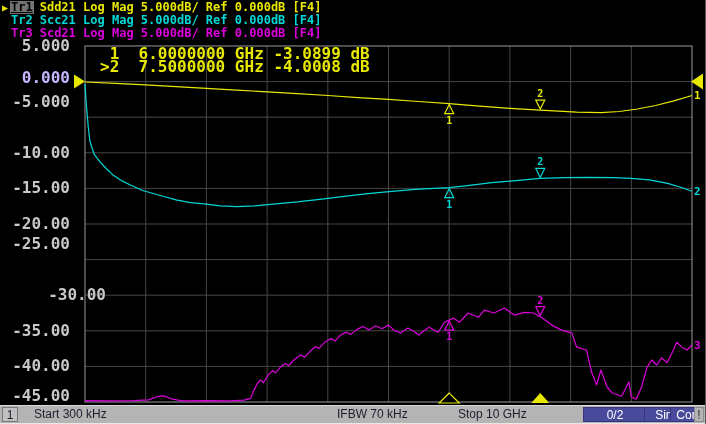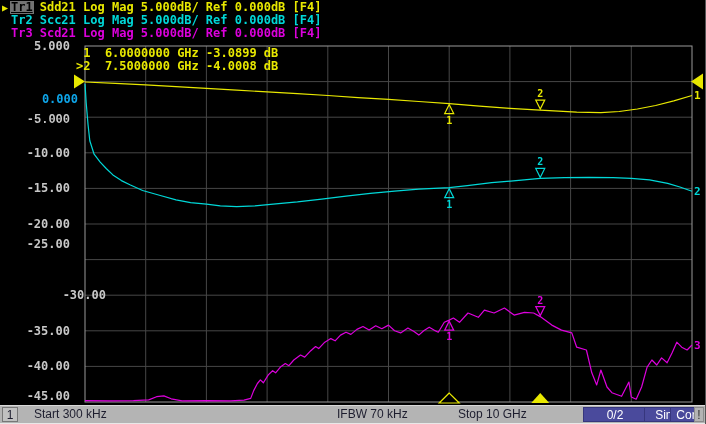--- a/index.html
+++ b/index.html
@@ -7,25 +7,25 @@
     position:relative;width:706px;height:424px;background:#000;
     font-family:"DejaVu Sans Mono","Liberation Mono",monospace;
     overflow:hidden;border-right:1px solid #555;box-sizing:border-box;
   }
   
   #hdr{position:absolute;left:2px;top:1px;z-index:3;}
   .hdr-row{height:13px;line-height:13px;font-size:12px;font-weight:bold;white-space:pre;display:flex;align-items:center;}
   .hdr-arrow{width:8px;font-size:10px;display:inline-block;}
   .tr-id{padding:0 1px;margin-right:6px;}
   
-  #mkr-readout{position:absolute;left:76px;top:47px;z-index:3;font-size:12px;font-weight:bold;line-height:13px;}
+  #mkr-readout{position:absolute;left:100px;top:47px;z-index:3;font-size:16px;font-weight:bold;line-height:13px;}
   #mkr-readout div{white-space:pre;}
   
   #yticks{position:absolute;left:0;top:0;z-index:3;}
-  .ytick{position:absolute;width:70px;text-align:right;font-size:12px;font-weight:bold;color:#c8c8c8;line-height:12px;}
+  .ytick{position:absolute;width:70px;text-align:right;font-size:16px;font-weight:bold;color:#c8c8c8;line-height:12px;}
   
   #chart{position:absolute;left:0;top:0;z-index:1;}
   
   #statusbar{
     position:absolute;left:0;top:405px;width:706px;height:19px;background:#b4b4b4;
     font-family:"Liberation Sans","DejaVu Sans",sans-serif;font-size:12px;color:#1d1d2e;z-index:4;
     border-top:1px solid #d9d9d9;border-bottom:1px solid #e8e8e8;box-sizing:border-box;
   }
   #statusbar span{position:absolute;top:1px;height:15px;line-height:15px;}
   .ch-cell{left:2px;width:16px;text-align:center;border:1px solid #777;background:#c0c0c0;box-sizing:border-box;}
@@ -61,22 +61,22 @@
     </div>
   </div>
 
   <div id="mkr-readout" style="color: rgb(232, 232, 0);">
     <div> 1  6.0000000 GHz -3.0899 dB</div>
     <div>&gt;2  7.5000000 GHz -4.0008 dB</div>
   </div>
 
   <div id="yticks">
       <div class="ytick" style="top: 40px;">5.000</div>
-      <div class="ytick" style="top: 93px; color: #0ea5e9; margin-left: 8px;">0.000</div>
-      <div class="ytick" style="top: 114px; font-family: Liberation Mono, monospace;">-5.000</div>
+      <div class="ytick" style="top: 72px; color: #c4b5fd;">0.000</div>
+      <div class="ytick" style="top: 96px;">-5.000</div>
       <div class="ytick" style="top: 146.8px;">-10.00</div>
       <div class="ytick" style="top: 182.4px;">-15.00</div>
       <div class="ytick" style="top: 218px;">-20.00</div>
       <div class="ytick" style="top: 238px;">-25.00</div>
       <div class="ytick" style="top: 289.2px; padding-left: 36px;">-30.00</div>
       <div class="ytick" style="top: 324.8px;">-35.00</div>
       <div class="ytick" style="top: 360.4px;">-40.00</div>
       <div class="ytick" style="top: 390px;">-45.00</div>
     </div>
 

